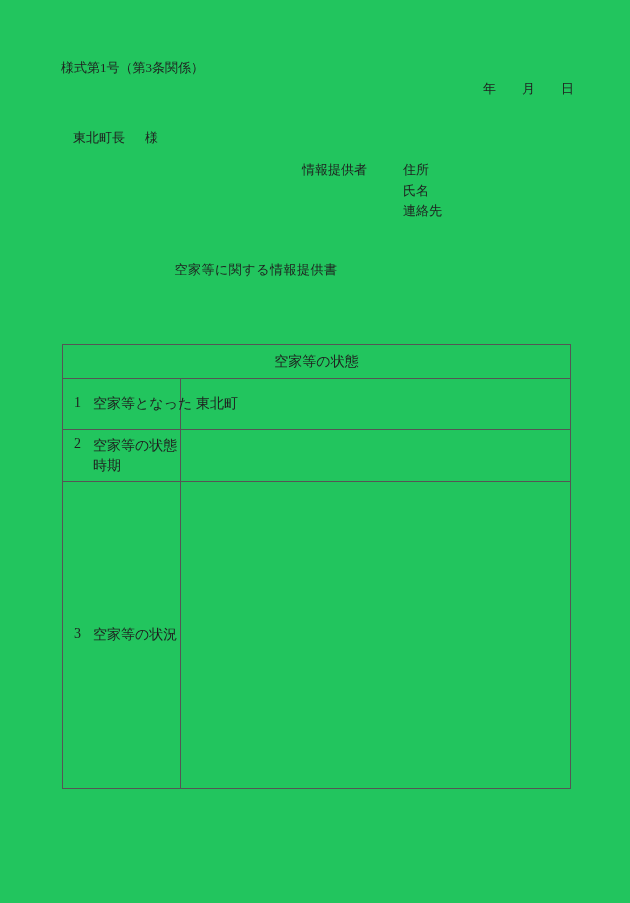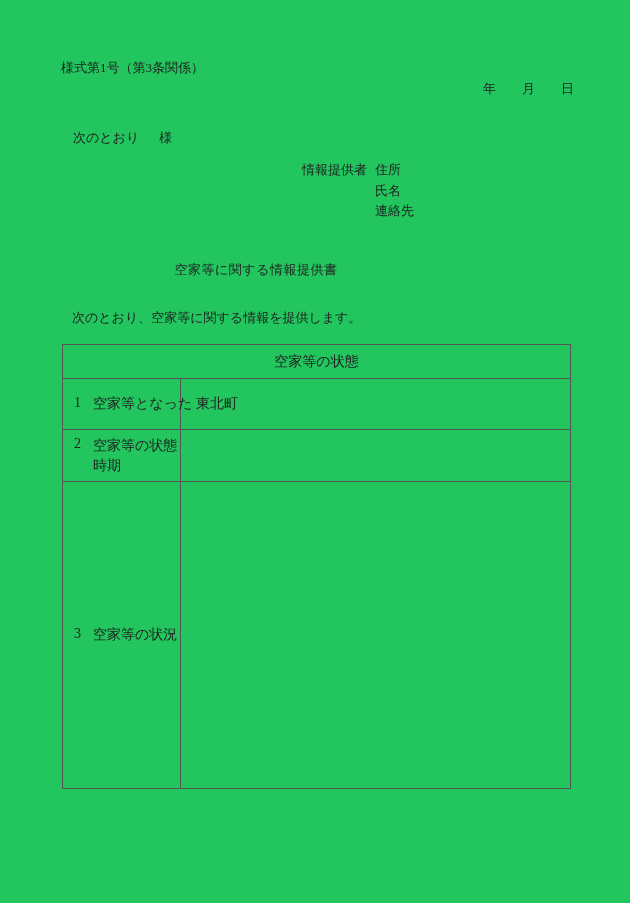--- a/index.html
+++ b/index.html
@@ -34,21 +34,21 @@
     gap: 20px;
   }
 
   .provider {
     left: 302px; top: 160px;
     display: flex;
     align-items: flex-start;
     justify-content: center;
   }
   .provider-label { margin-right: 8px; line-height: 20.5px; }
-  .provider-fields { display: flex; flex-direction: column; }
+  .provider-fields { display: flex; flex-direction: column; margin-left: 28px; }
   .provider-field { line-height: 20.5px; min-height: 20.5px; }
 
   .doc-title {
     left: 0; top: 261px;
     width: 512px;
     text-align: center;
     letter-spacing: 0.5px;
   }
 
   .intro { left: 72px; top: 309px; }
@@ -91,36 +91,35 @@
 
   <div class="abs form-number">様式第1号（第3条関係）</div>
 
   <div class="abs date-line">
     <span>年</span>
     <span>月</span>
     <span>日</span>
   </div>
 
   <div class="abs addressee">
-    <span>次のとおり</span>
+    <span>東北町長</span>
     <span>様</span>
   </div>
 
   <div class="abs provider">
     <span class="provider-label">情報提供者</span>
     <div class="provider-fields">
       <span class="provider-field">住所</span>
       <span class="provider-field">氏名</span>
       <span class="provider-field">連絡先</span>
     </div>
   </div>
 
   <div class="abs doc-title">空家等に関する情報提供書</div>
 
-  <div class="abs intro">次のとおり、空家等に関する情報を提供します。</div>
 
   <table class="form-table">
     <colgroup>
       <col style="width:118px">
       <col>
     </colgroup>
     <tbody>
       <tr class="t-header">
         <td class="header-cell" colspan="2">空家等の状態</td>
       </tr>

